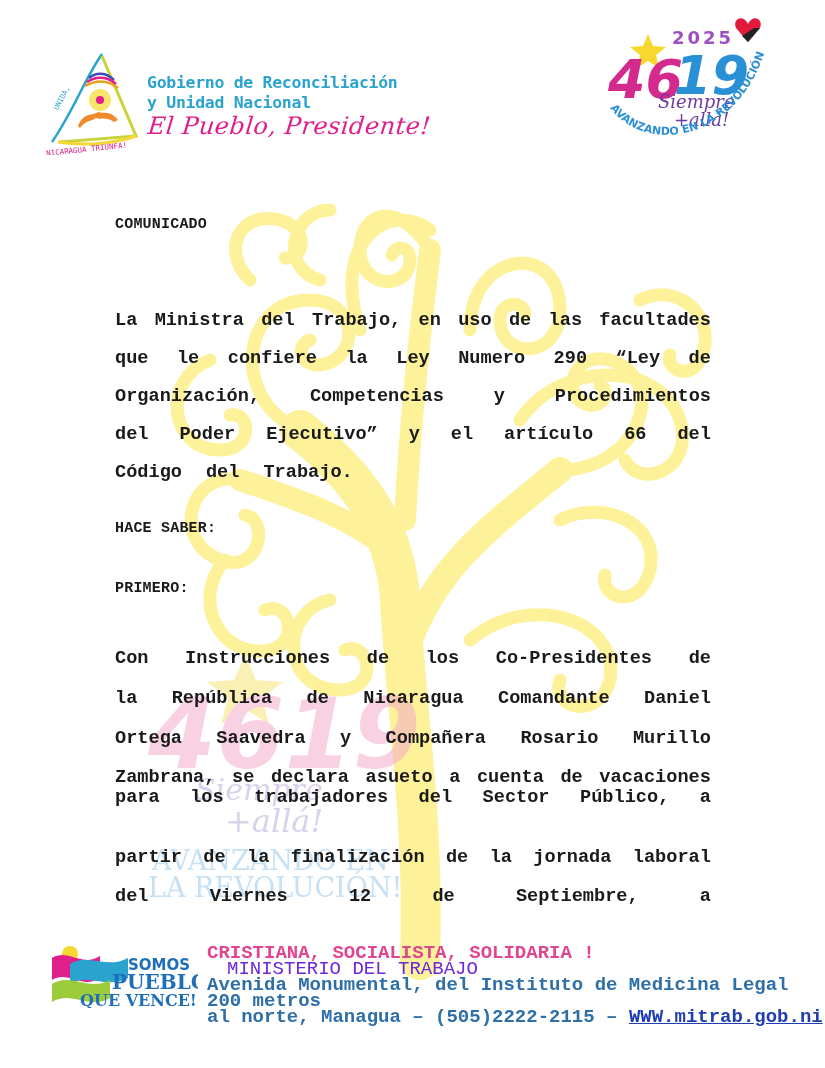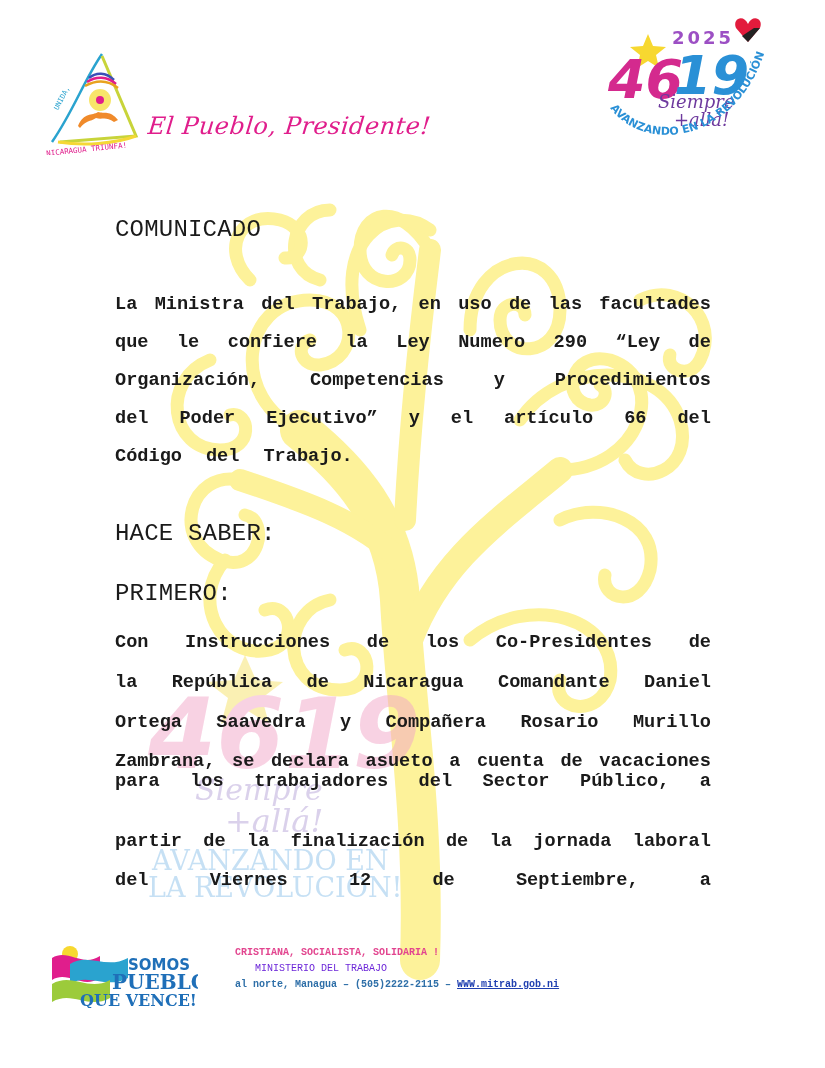--- a/index.html
+++ b/index.html
@@ -11,27 +11,27 @@
   .gov-title { position: absolute; left: 103px; top: 23px; font-family: "DejaVu Sans Mono", monospace; color: #2aa3cf; font-size: 16.5px; line-height: 20px; font-weight: bold; letter-spacing: -0.3px; }
   .gov-slogan { position: absolute; left: 104px; top: 62px; font-family: "DejaVu Serif", serif; font-style: italic; color: #e01e8c; font-size: 24px; letter-spacing: 0.5px; transform: skewX(-6deg); }
 
   .badge-4619 { position: absolute; left: 604px; top: 14px; width: 172px; height: 130px; }
 
   
   .watermark { position: absolute; left: 0; top: 0; width: 825px; height: 1068px; pointer-events: none; }
 
   
   .content { position: absolute; left: 115px; top: 0; width: 596px; }
-  .heading { position: absolute; left: 0; font-weight: normal; font-size: 24px; color: #1a1a1a; letter-spacing: 0.2px; }
-  .para-line { position: absolute; left: 0; width: 596px; font-weight: bold; font-size: 18.6px; color: #1a1a1a; text-align: justify; text-align-last: justify; white-space: nowrap; display: flex; justify-content: space-between; }
+  .heading { position: absolute; left: 0; font-weight: bold; font-size: 15px; color: #1a1a1a; letter-spacing: 0.2px; }
+  .para-line { position: absolute; left: 0; width: 596px; font-weight: bold; font-size: 18.6px; color: #1a1a1a; text-align: justify; text-align-last: justify; white-space: nowrap; display: flex; justify-content: space-between; margin-top: 16px; }
   .para-line.last { justify-content: flex-start; gap: 24px; }
 
   
   .footer-logo { position: absolute; left: 48px; top: 944px; width: 150px; height: 64px; }
-  .footer-text { position: absolute; left: 235px; top: 945px; font-family: "Liberation Mono", "DejaVu Sans Mono", monospace; font-size: 10px; line-height: 16px; color: #2f7fb1; }
+  .footer-text { position: absolute; left: 207px; top: 945px; font-family: "Liberation Mono", "DejaVu Sans Mono", monospace; font-size: 19px; line-height: 16px; color: #2f7fb1; }
   .footer-text .motto { color: #e2458f; font-weight: bold; }
   .footer-text .ministry { color: #6d28d9; font-weight: normal; padding-left: 20px; }
   .footer-text .addr { color: #2e6fa8; font-weight: bold; }
   .footer-text a { color: #1f3fb0; font-weight: bold; text-decoration: underline; }
 </style>
 </head>
 <body>
 
 <svg class="watermark" viewBox="0 0 825 1068">
   <g fill="none" stroke="#fdf29a" stroke-width="13" stroke-linecap="round">
@@ -75,20 +75,24 @@
     <path d="M14 92 C40 96 70 94 92 86" stroke="#f5d836" stroke-width="3" fill="none"></path>
     <path d="M45 28 C52 22 62 22 70 30" stroke="#3b4fb8" stroke-width="2.5" fill="none"></path>
     <path d="M43 32 C52 26 63 26 72 34" stroke="#e01e8c" stroke-width="2.5" fill="none"></path>
     <path d="M41 36 C52 30 64 30 74 38" stroke="#e8a21e" stroke-width="2.5" fill="none"></path>
     <circle cx="56" cy="50" r="11" fill="#f8e66a"></circle>
     <circle cx="56" cy="50" r="4" fill="#e01e8c"></circle>
     <path d="M34 76 C40 62 48 66 54 62 C60 64 66 60 74 70 L70 72 C62 66 58 70 52 68 C46 72 42 70 36 78 Z" fill="#f08a2a"></path>
     <text x="10" y="58" font-family="DejaVu Sans Mono" font-size="7" fill="#2aa3cf" transform="rotate(-62 14 56)">UNIDA,</text>
     <text x="2" y="102" font-family="DejaVu Sans Mono" font-size="7.5" fill="#e01e8c" transform="rotate(-6 40 100)">NICARAGUA TRIUNFA!</text>
   </svg>
+  <div class="gov-title">
+    <div>Gobierno de Reconciliación</div>
+    <div>y Unidad Nacional</div>
+  </div>
   <div class="gov-slogan">El Pueblo, Presidente!</div>
 </div>
 
 <svg class="badge-4619" viewBox="0 0 172 130">
   <path d="M132 14 C128 4 140 0 144 10 C148 0 160 4 156 14 L144 28 Z" fill="#e21b3c"></path>
   <path d="M138 22 L150 14 L156 14 L144 28 Z" fill="#222"></path>
   <text x="68" y="30" font-family="DejaVu Sans" font-weight="bold" font-size="18" fill="#9c4fc4" letter-spacing="3">2025</text>
   <polygon points="44,20 49,32 62,33 52,41 55,54 44,47 33,54 36,41 26,33 39,32" fill="#f7d830"></polygon>
   <text x="4" y="84" font-family="DejaVu Sans" font-weight="bold" font-style="italic" font-size="54" fill="#d42a8e">46</text>
   <text x="70" y="80" font-family="DejaVu Sans" font-weight="bold" font-style="italic" font-size="54" fill="#2a90d6">19</text>
@@ -223,14 +227,15 @@
   <path d="M22 20 C40 8 58 26 80 14 L80 34 C58 46 40 28 22 40 Z" fill="#2aa3cf"></path>
   <path d="M4 40 C24 28 40 48 62 36 L62 54 C40 66 24 46 4 58 Z" fill="#9ccb3b"></path>
   <text x="80" y="26" font-family="DejaVu Sans" font-weight="bold" font-size="15" fill="#1f6fb8">SOMOS</text>
   <text x="64" y="45" font-family="DejaVu Serif" font-weight="bold" font-size="20" fill="#1f6fb8">PUEBLO</text>
   <text x="32" y="62" font-family="DejaVu Serif" font-weight="bold" font-size="16" fill="#1f6fb8">QUE VENCE!</text>
 </svg>
 
 <div class="footer-text">
   <div class="motto">CRISTIANA, SOCIALISTA, SOLIDARIA !</div>
   <div class="ministry">MINISTERIO DEL TRABAJO</div>
+  <div class="addr">Avenida Monumental, del Instituto de Medicina Legal 200 metros</div>
   <div class="addr"><span>al norte, Managua – (505)2222-2115 – </span><a>WWW.mitrab.gob.ni</a></div>
 </div>
 
 </body></html>

